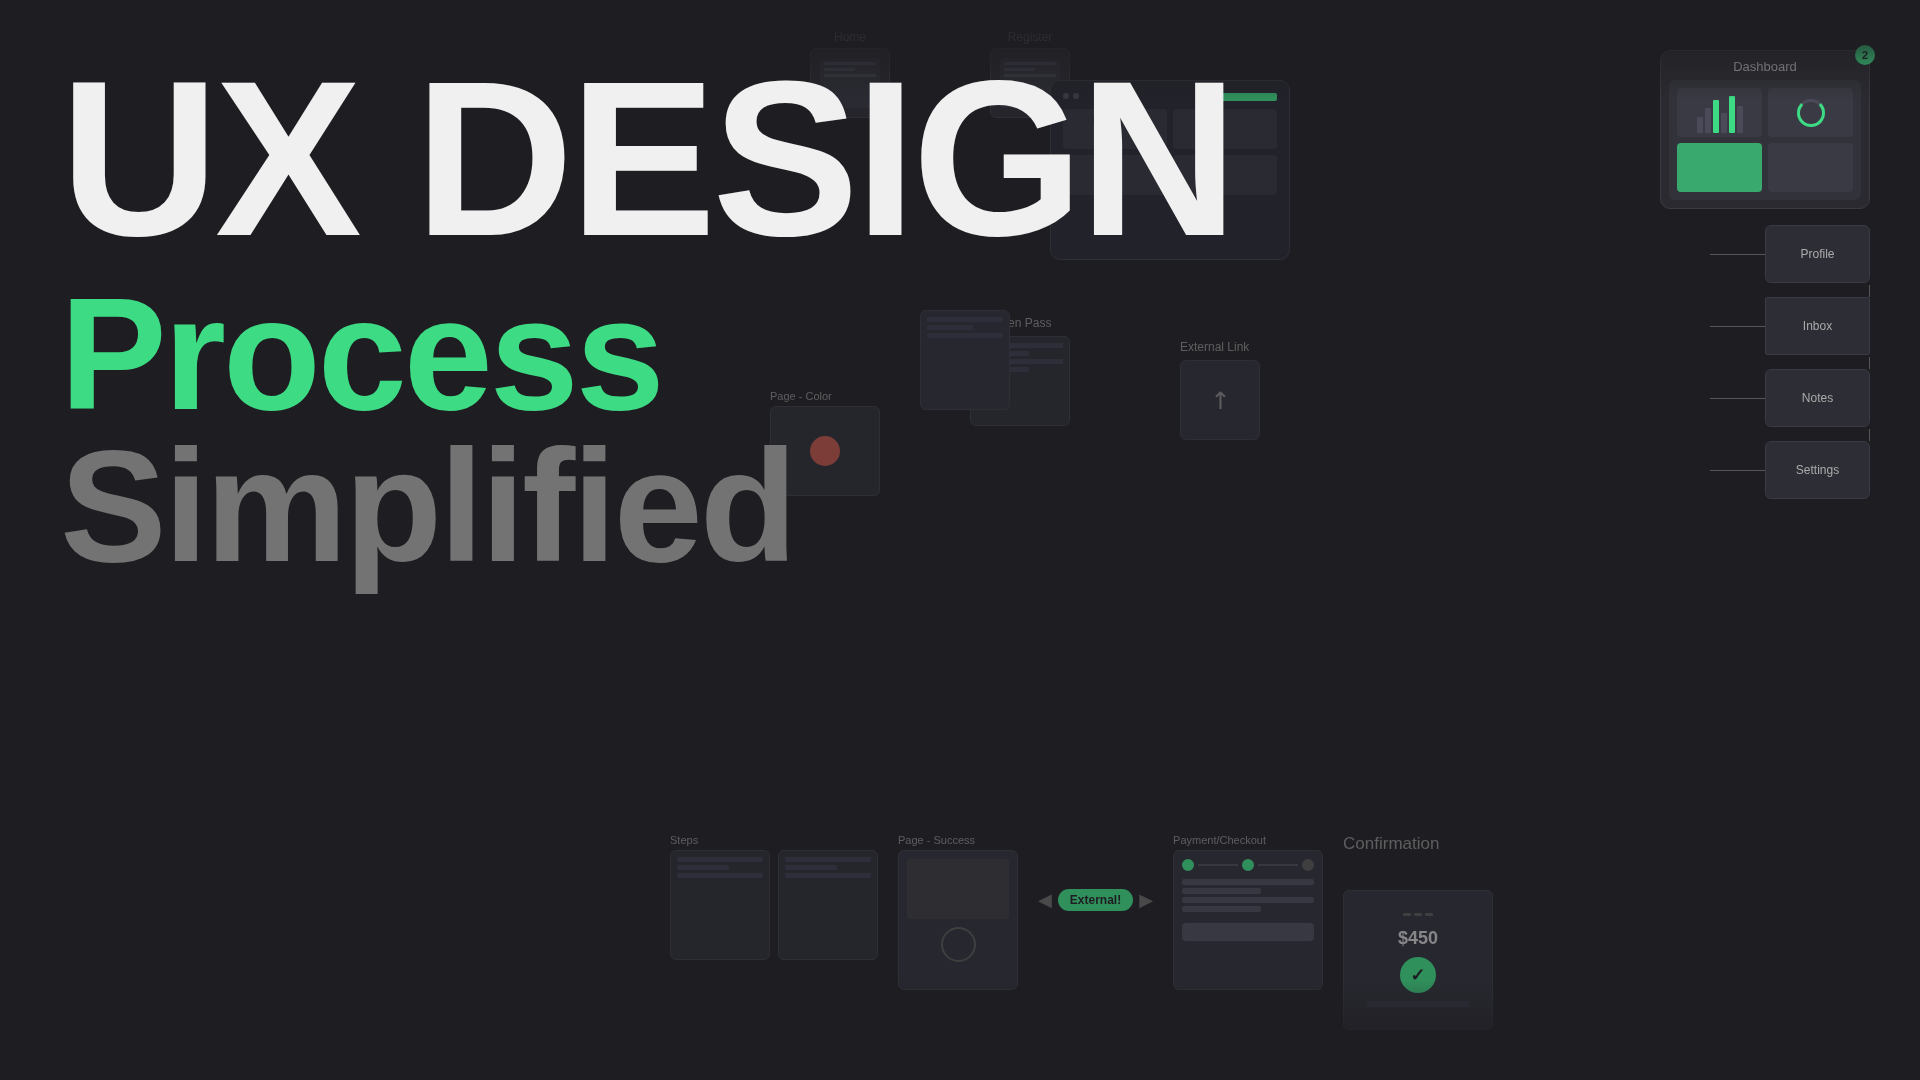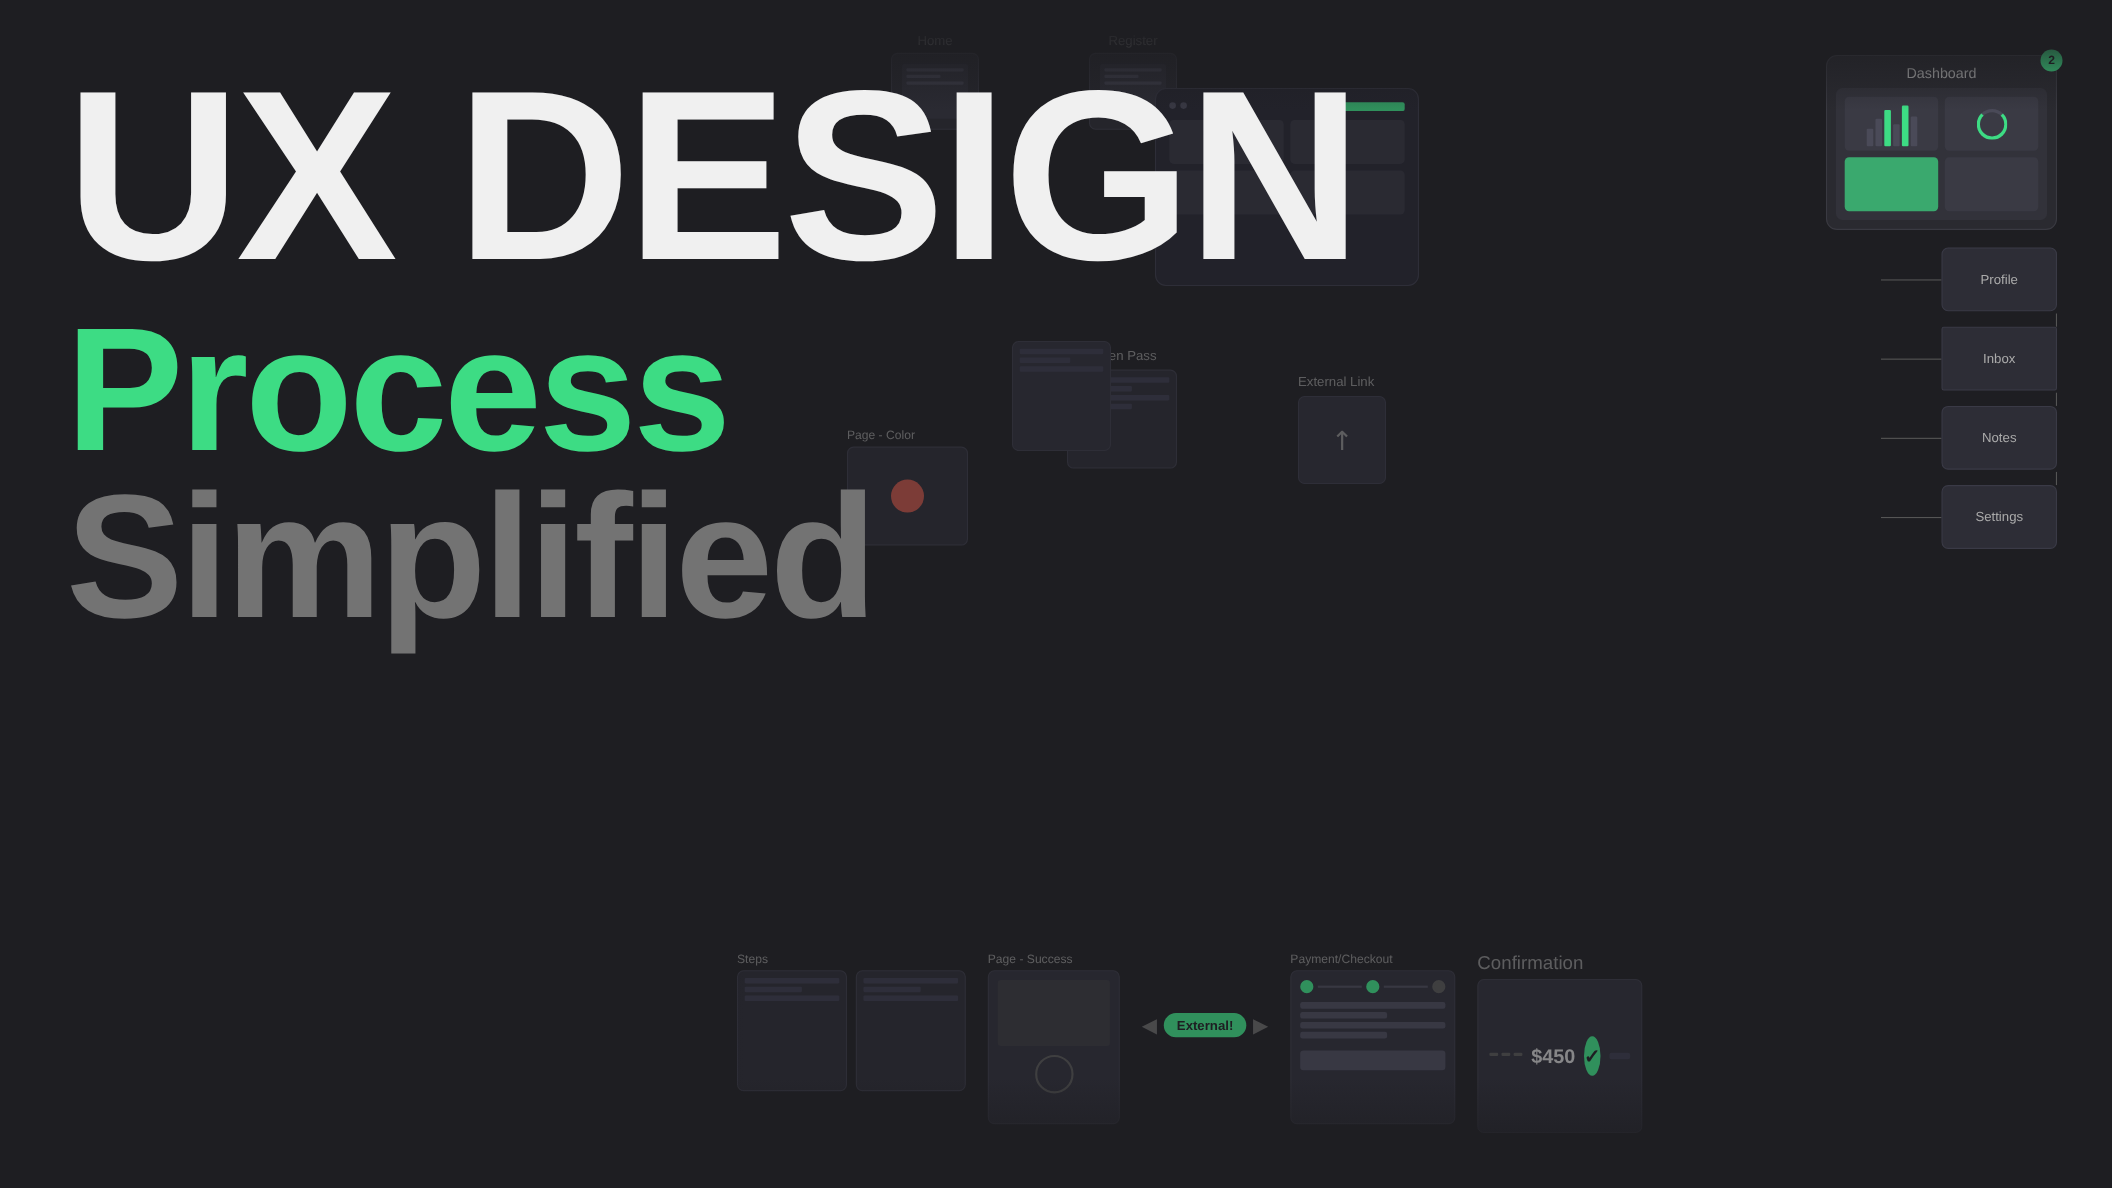--- a/index.html
+++ b/index.html
@@ -469,24 +469,25 @@
     }
 
     .confirm-screen {
       width: 150px;
       height: 140px;
       background: #2d2d38;
       border: 1px solid #3a3a46;
       border-radius: 6px;
       padding: 10px;
       display: flex;
-      flex-direction: row;
+      flex-direction: column;
       align-items: center;
       justify-content: center;
       gap: 8px;
+      margin-top: 32px;
     }
 
     .confirm-price {
       font-size: 18px;
       font-weight: bold;
       color: #ccc;
       font-family: Arial, sans-serif;
     }
 
     .confirm-icon {

